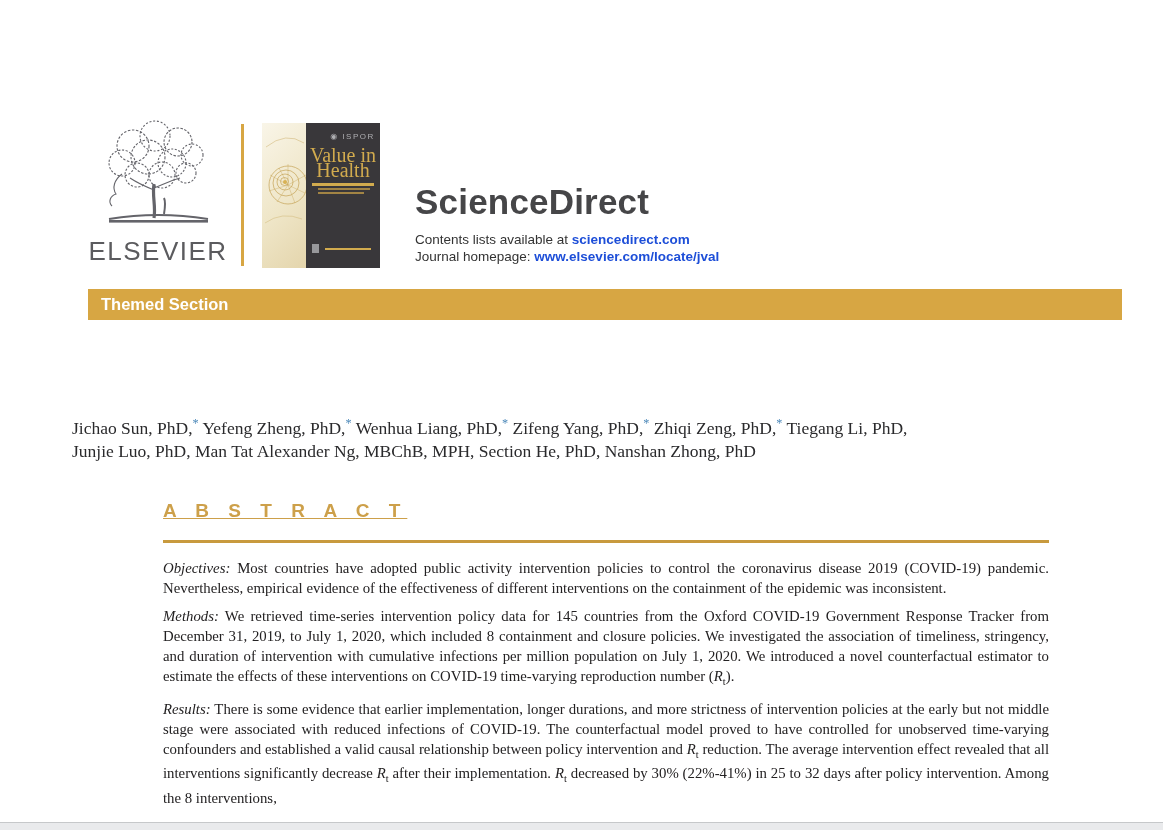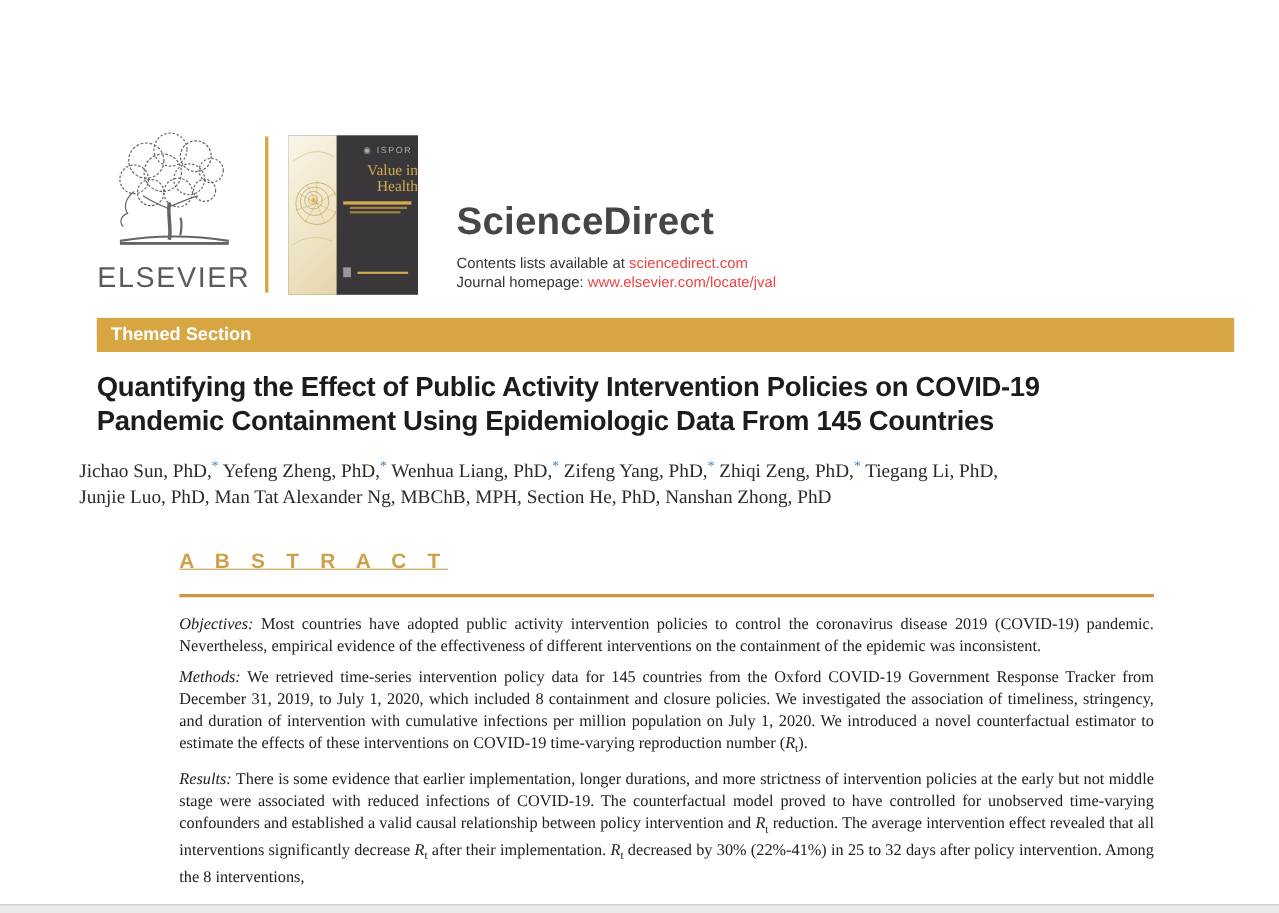--- a/index.html
+++ b/index.html
@@ -27,35 +27,35 @@
   .cover { position:absolute; left:262px; top:123px; width:118px; height:145px; background:var(--cover-dark); }
   .cover-spiral-strip {
     position:absolute; left:0; top:0; width:44px; height:145px;
     background:linear-gradient(135deg,#f9f5e8 0%, #efe6c8 55%, #e4d5ac 100%);
   }
   .cover-right { position:absolute; left:44px; top:0; width:74px; height:145px; }
   .cover-ispor {
     margin-top:9px; text-align:center; color:#aeaeb1; font-size:8px; letter-spacing:1.5px;padding-left:19px;
   }
   .cover-title {
-    margin-top:7px; text-align:right; padding-right:0; color:var(--cover-gold);
-    font-family:"Liberation Serif", serif; font-size:14px; line-height:15px;
+    margin-top:7px; text-align:center; padding-right:0; color:var(--cover-gold);
+    font-family:"Liberation Serif", serif; font-size:20px; line-height:15px;
   }
   .cover-rule { margin:5px 6px 0 6px; height:2.5px; background:var(--cover-gold); }
   .cover-microline { height:1.5px; background:#b59246; opacity:.85; margin:2.5px 10px 0 12px; }
   .cover-microline.short { margin-right:16px; }
   .cover-bottom { position:absolute; bottom:11px; left:6px; right:6px; }
   .cover-minilogo { display:inline-block; width:7px; height:9px; background:#98989b; vertical-align:middle; }
   .cover-bottomline { display:inline-block; width:46px; height:1.5px; background:var(--cover-gold); vertical-align:middle; margin-left:6px; }
 
   
   .sd-block { position:absolute; left:415px; top:182px; }
   .sd-wordmark { font-size:35px; font-weight:bold; color:#464648; letter-spacing:0.2px; }
   .sd-lines { margin-top:9px; font-size:13.5px; line-height:17px; color:#333333; }
-  .sd-link { font-weight:normal; color:#ef4444; text-decoration:none; }
+  .sd-link { font-weight:bold; color:#1d4ed8; text-decoration:none; }
 
   
   .section-bar {
     position:absolute; left:88px; top:289px; width:1021px; height:31px;
     background:var(--gold); color:#ffffff; font-weight:bold; font-size:16.5px;
     line-height:31px; padding-left:13px;
   }
 
   
   .article-title {
@@ -155,24 +155,20 @@
   <div class="sd-block">
     <div class="sd-wordmark">ScienceDirect</div>
     <div class="sd-lines">
       <div><span>Contents lists available at </span><a class="sd-link">sciencedirect.com</a></div>
       <div><span>Journal homepage: </span><a class="sd-link">www.elsevier.com/locate/jval</a></div>
     </div>
   </div>
 
   <div class="section-bar">Themed Section</div>
 
-  <div class="article-title">
-    <div>Quantifying the Effect of Public Activity Intervention Policies on COVID-19</div>
-    <div>Pandemic Containment Using Epidemiologic Data From 145 Countries</div>
-  </div>
 
   <div class="author-list">
       <div class="author-line"><span>Jichao Sun, PhD,</span><sup class="star">*</sup> <span>Yefeng Zheng, PhD,</span><sup class="star">*</sup> <span>Wenhua Liang, PhD,</span><sup class="star">*</sup> <span>Zifeng Yang, PhD,</span><sup class="star">*</sup> <span>Zhiqi Zeng, PhD,</span><sup class="star">*</sup> <span>Tiegang Li, PhD,</span></div>
       <div class="author-line"><span>Junjie Luo, PhD,</span> <span>Man Tat Alexander Ng, MBChB, MPH,</span> <span>Section He, PhD,</span> <span>Nanshan Zhong, PhD</span></div>
     </div>
 
   <div class="abstract">
     <div class="abs-heading">A B S T R A C T</div>
     <div class="abs-rule"></div>
     <div class="abs-body">

